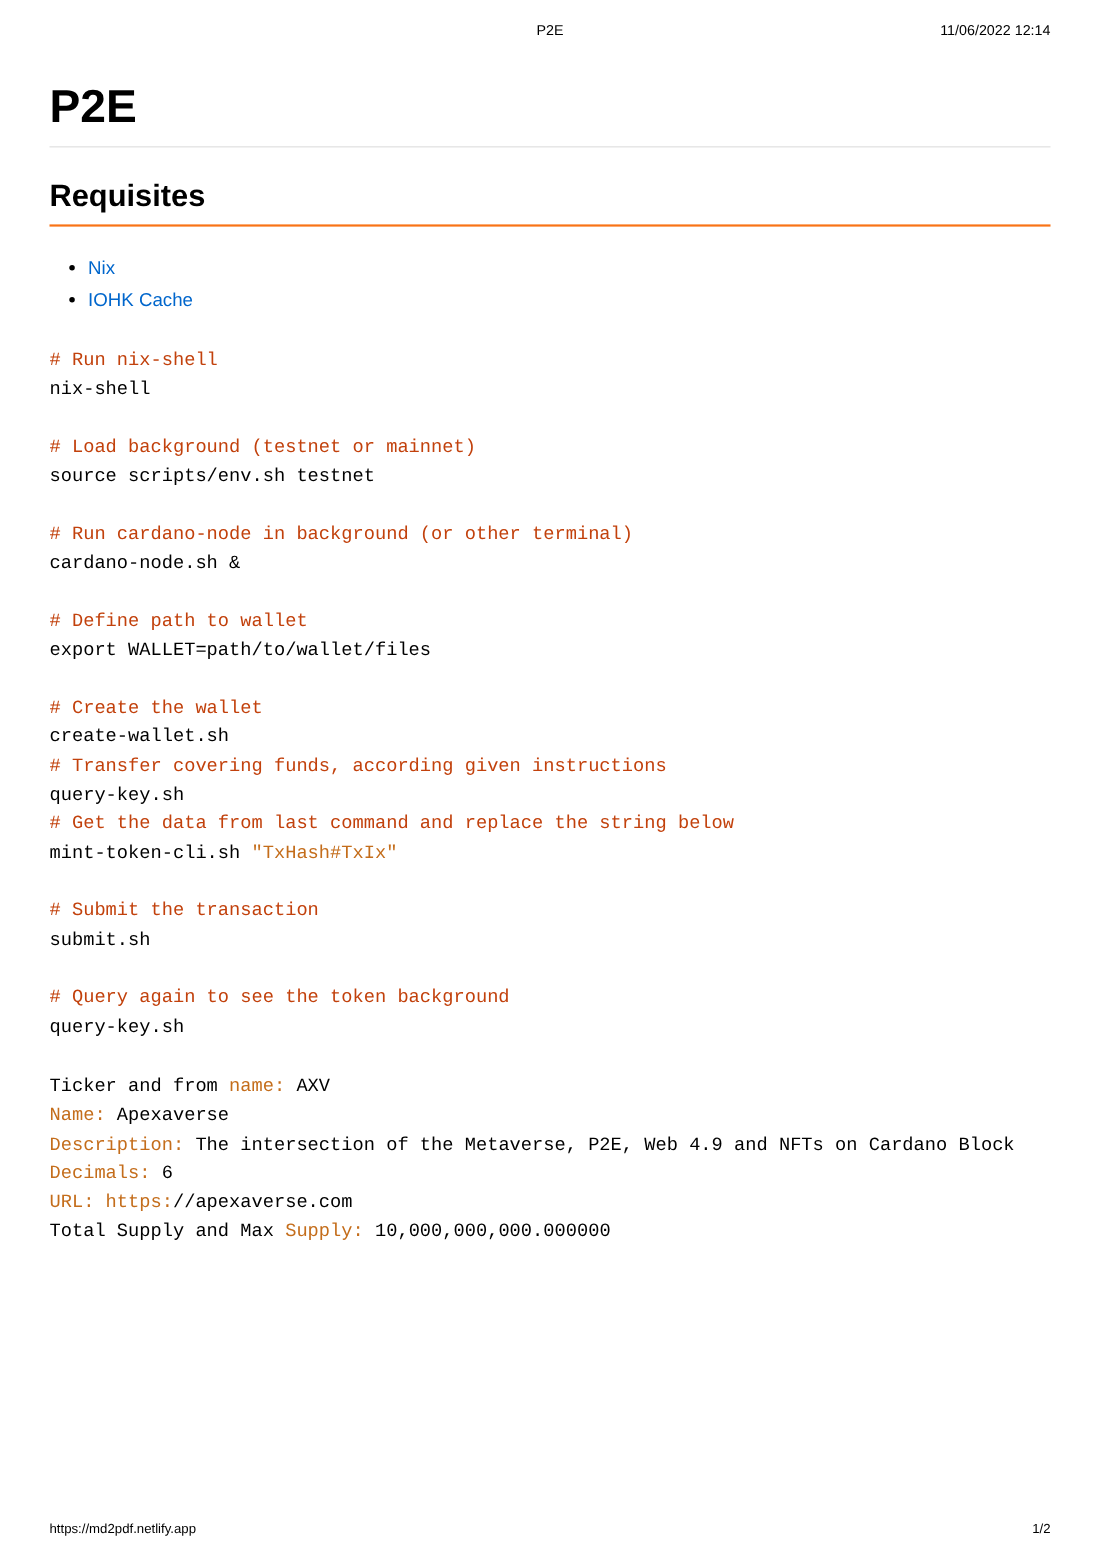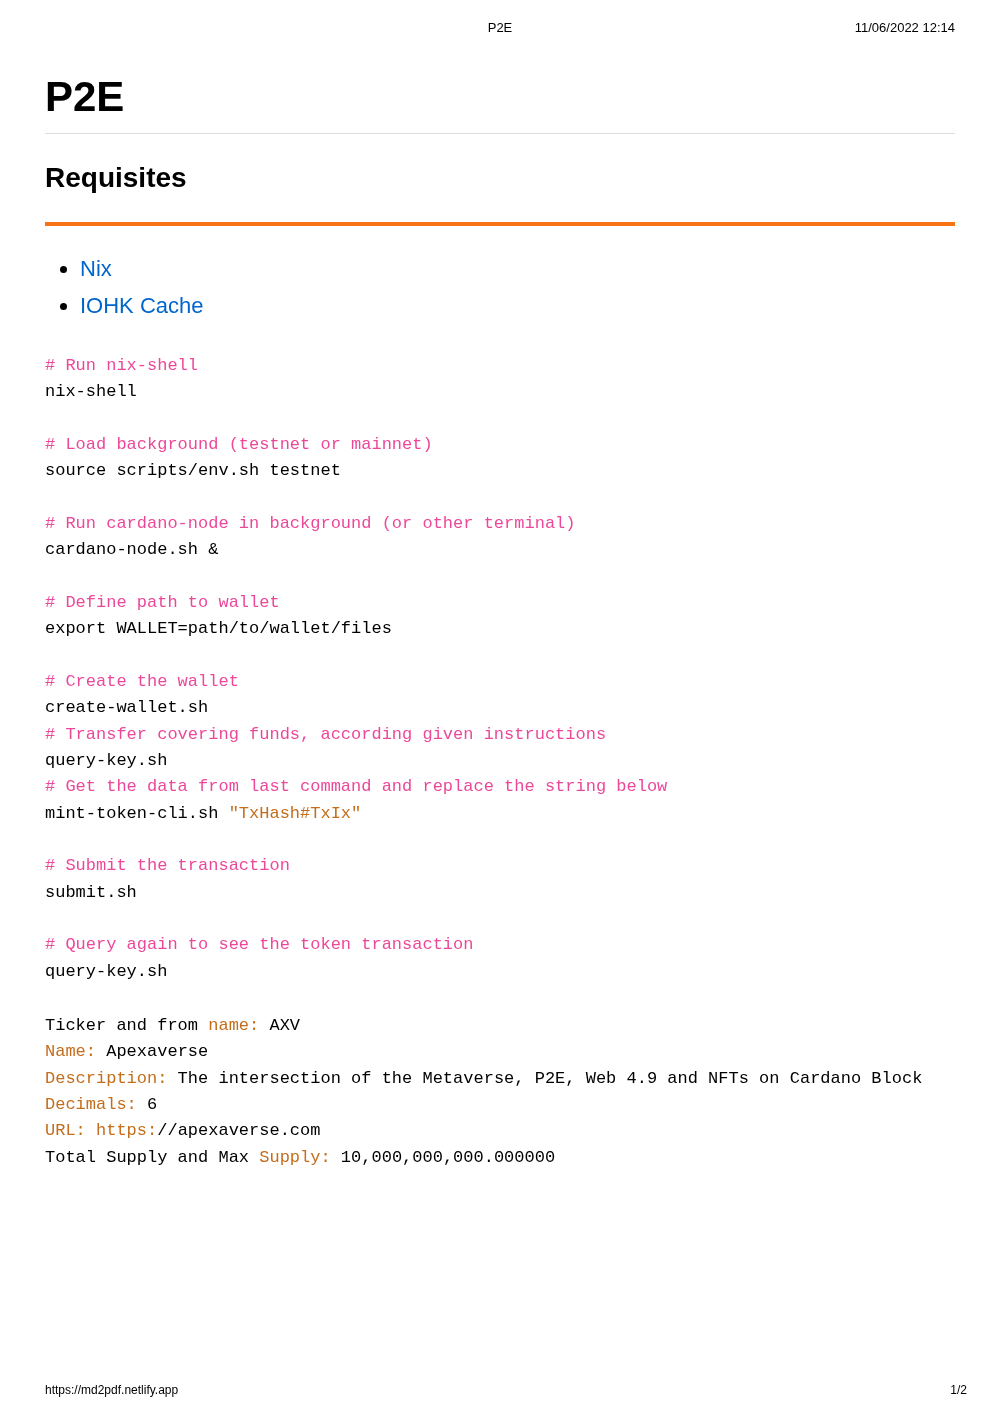--- a/index.html
+++ b/index.html
@@ -35,58 +35,58 @@
       font-size: 42px;
       font-weight: 700;
       margin-top: 38px;
       padding-bottom: 12px;
       border-bottom: 1px solid #ddd;
     }
     h2 {
       font-size: 28px;
       font-weight: 700;
       margin-top: 28px;
-      padding-bottom: 28px;
-      border-bottom: 4px solid #f97316;
+      padding-bottom: 10px;
+      border-bottom: 2px solid #f97316;
     }
     ul {
       margin-top: 24px;
       padding-left: 35px;
     }
     li {
-      font-size: 22px;
+      font-size: 17px;
       line-height: 1.7;
     }
     a {
       color: #0066cc;
       text-decoration: none;
     }
     .code-block {
       margin-top: 28px;
       font-family: "SFMono-Regular", Consolas, "Liberation Mono", Menlo, monospace;
       font-size: 17px;
       line-height: 1.55;
       white-space: pre;
       color: #000;
     }
     .comment {
-      color: #ec4899;
+      color: #c2410c;
     }
     .string {
       color: #c46d1b;
     }
     .key {
       color: #c46d1b;
       text-align: right;
     }
     .footer {
       position: absolute;
       bottom: 18px;
       left: 45px;
-      right: 33px;
+      right: 45px;
       display: flex;
       justify-content: space-between;
       font-size: 12px;
       color: #000;
     }
   </style>
 </head>
 <body>
 
 <div class="header">
@@ -118,21 +118,21 @@
 <span class="comment"># Create the wallet</span>
 <span>create-wallet.sh</span>
 <span class="comment"># Transfer covering funds, according given instructions</span>
 <span>query-key.sh</span>
 <span class="comment"># Get the data from last command and replace the string below</span>
 <span>mint-token-cli.sh </span><span class="string">"TxHash#TxIx"</span>
 
 <span class="comment"># Submit the transaction</span>
 <span>submit.sh</span>
 
-<span class="comment"># Query again to see the token transaction</span>
+<span class="comment"># Query again to see the token background</span>
 <span>query-key.sh</span></div>
 
   <div class="code-block"><span>Ticker and from </span><span class="key">name:</span><span> AXV</span>
 <span class="key">Name:</span><span> Apexaverse</span>
 <span class="key">Description:</span><span> The intersection of the Metaverse, P2E, Web 4.9 and NFTs on Cardano Block</span>
 <span class="key">Decimals:</span><span> 6</span>
 <span class="key">URL:</span><span class="key"> https:</span><span>//apexaverse.com</span>
 <span>Total Supply and Max </span><span class="key">Supply:</span><span> 10,000,000,000.000000</span></div>
 </div>
 

